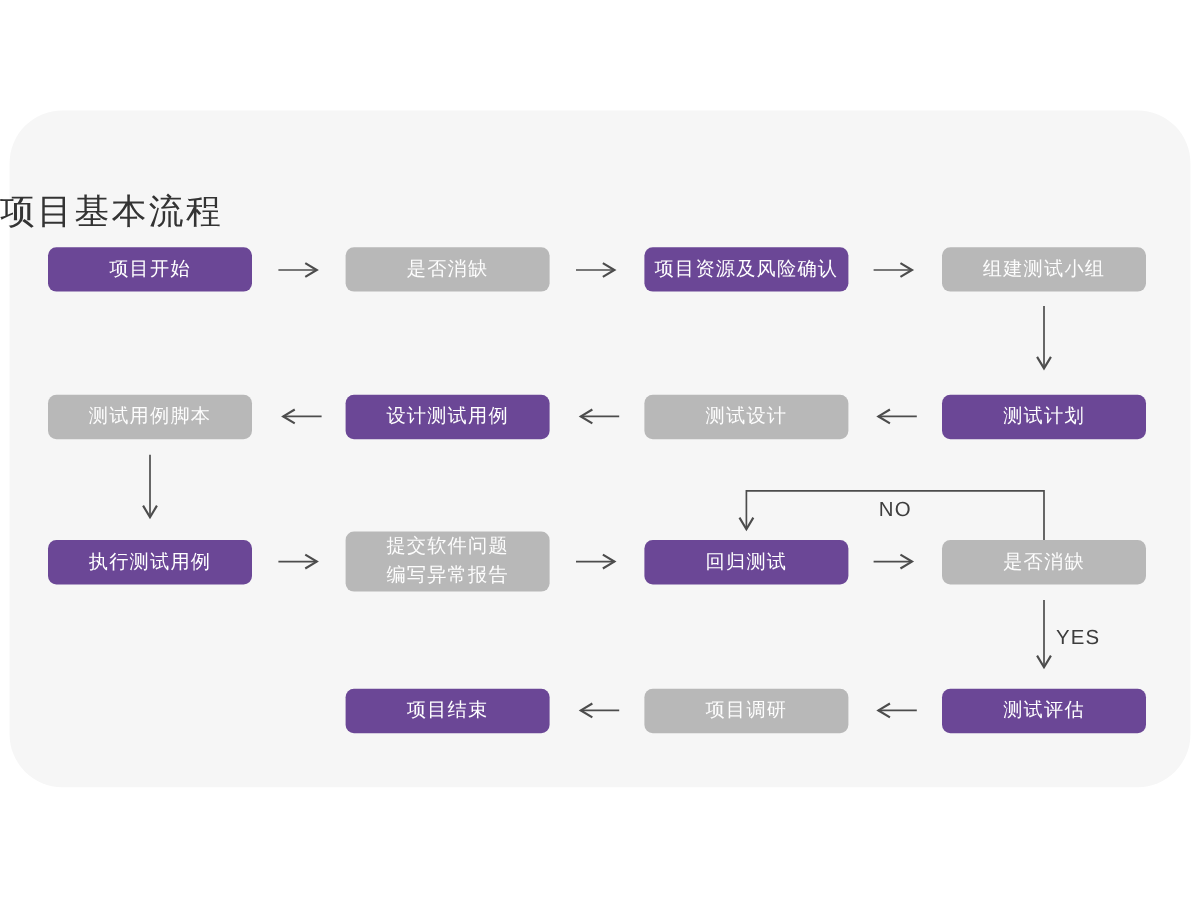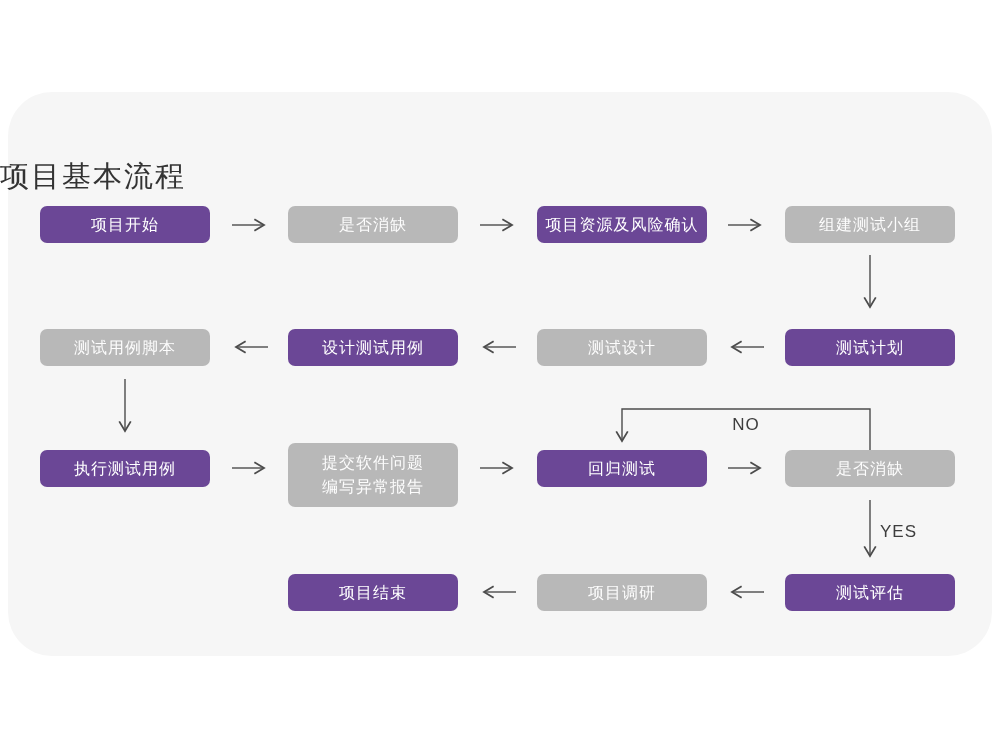--- a/index.html
+++ b/index.html
@@ -18,21 +18,21 @@
     letter-spacing:2px;
   }
   .node{
     position:absolute;width:170px;height:37px;border-radius:7px;
     display:flex;flex-direction:column;align-items:center;justify-content:center;
     font-size:16px;letter-spacing:1px;line-height:1.5;
     color:#fdfdfd;text-align:center;
   }
   .node.purple{background:var(--purple,#6B4796);color:#ffffff;}
   .node.gray{background:var(--gray,#B8B8B8);}
-  .node.tall{height:64px;}
+  .node.tall{height:50px;}
   .flow-svg{position:absolute;left:0;top:0;pointer-events:none;}
   .branch-label{
     position:absolute;font-size:17px;color:#3d3d3d;letter-spacing:1px;
   }
   .branch-label.no{left:622px;top:415px;width:248px;text-align:center;}
   .branch-label.yes{left:880px;top:522px;}
 </style>
 </head>
 <body>
 

